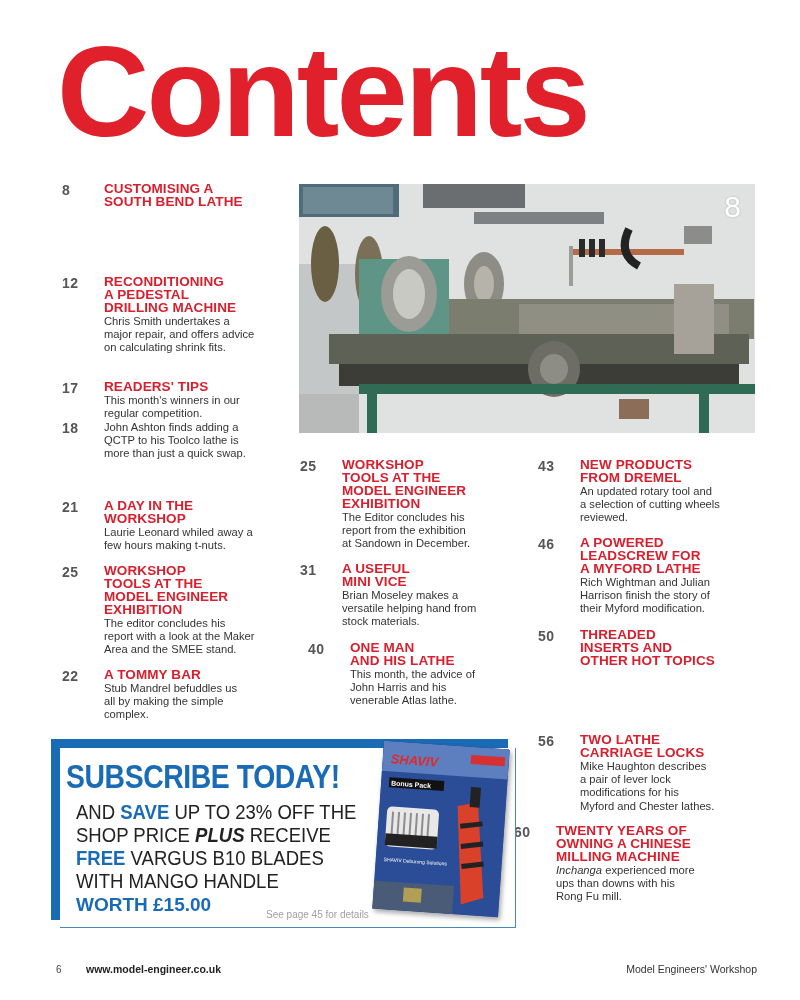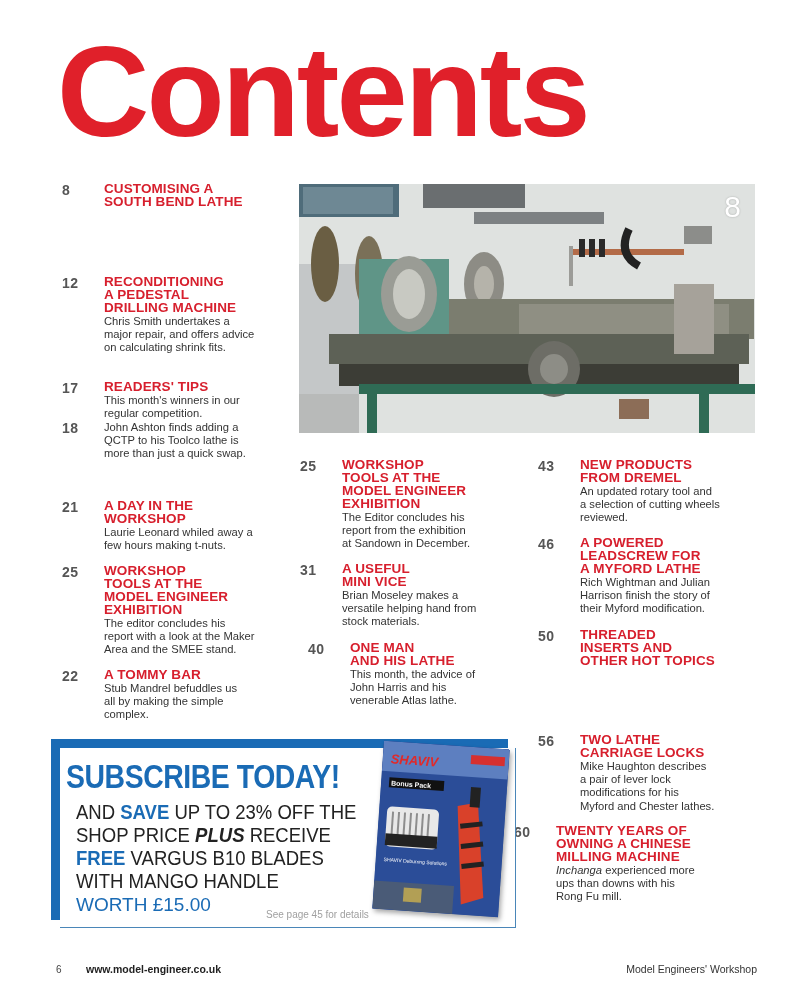--- a/index.html
+++ b/index.html
@@ -54,21 +54,21 @@
     letter-spacing: -0.5px; transform: scaleX(0.86); transform-origin: left center; white-space: nowrap;
   }
   .sub-line {
     position: absolute; left: 76px; font-size: 19.5px; line-height: 1; color: #222222;
     white-space: nowrap; transform: scaleX(0.95); transform-origin: left center;
   }
   .sub-line .blue { color: #1a6bb5; font-weight: 700; }
   .sub-line .bi { font-weight: 700; font-style: italic; }
   .sub-worth {
     position: absolute; left: 76px; top: 894px;
-    font-weight: 400; font-size: 19px; color: #1a6bb5; white-space: nowrap;
+    font-weight: 700; font-size: 19px; color: #1a6bb5; white-space: nowrap;
   }
   .sub-note {
     position: absolute; left: 266px; top: 909px; font-size: 10px; color: #a0a0a0;
   }
   .mag {
     position: absolute; left: 378px; top: 745px; width: 126px; height: 168px;
     transform: rotate(4deg); transform-origin: center;
     box-shadow: 2px 3px 5px rgba(0,0,0,0.35);
     overflow: hidden; background: #2a4f9c;
   }

